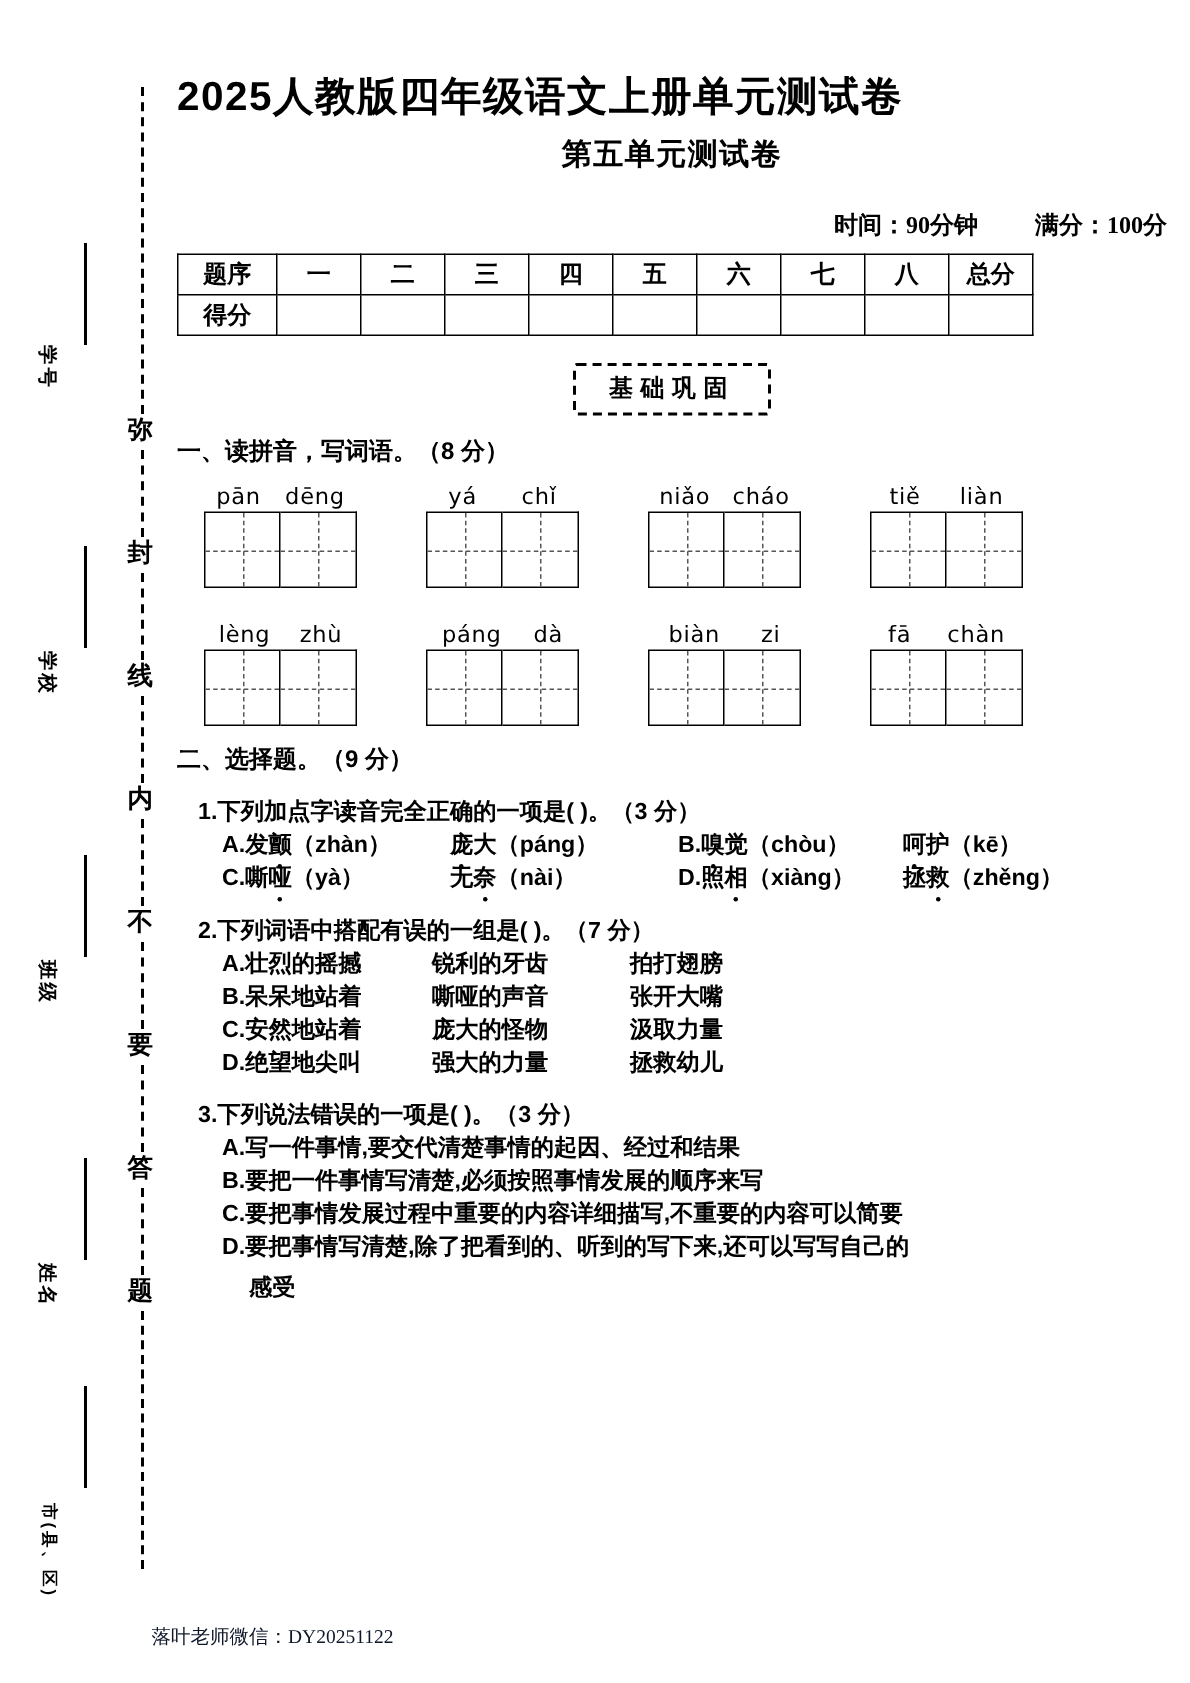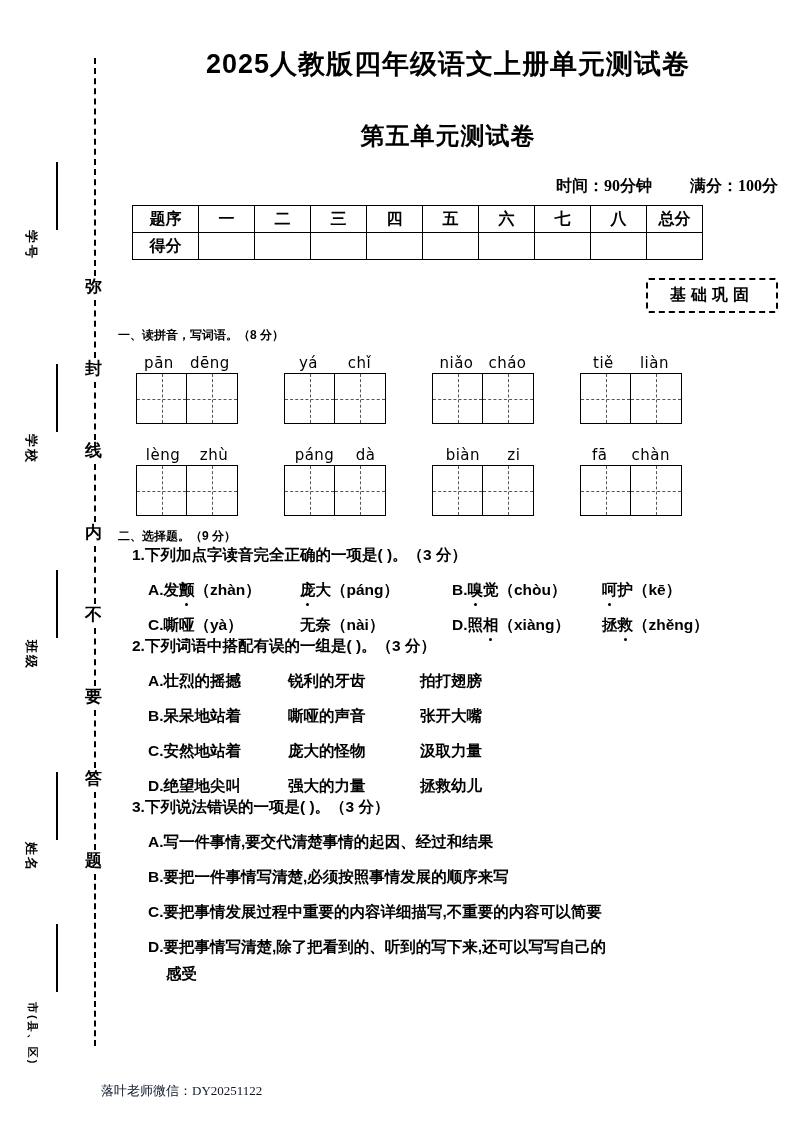--- a/index.html
+++ b/index.html
@@ -72,83 +72,82 @@
   }
 
   
   #content {
     position: absolute;
     left: 118px; top: 0;
     width: 660px; height: 1122px;
   }
 
   .title-main {
-    text-align: center;
+    text-align: left;
     font-family: "Liberation Sans", "DejaVu Sans", sans-serif;
     font-size: 27px;
     font-weight: bold;
     letter-spacing: 1px;
     margin-top: 46px;
   }
   .title-sub {
     text-align: center;
     font-family: "Liberation Sans", "DejaVu Sans", sans-serif;
-    font-size: 24px;
+    font-size: 20px;
     font-weight: bold;
     letter-spacing: 1px;
-    margin-top: 38px;
+    margin-top: 7px;
   }
   .meta-line {
     text-align: right;
     font-size: 16px;
     font-weight: bold;
     margin-top: 24px;
     font-family: "Liberation Serif", "DejaVu Serif", serif;
   }
   .meta-line .gap { display: inline-block; width: 30px; }
 
   
   table.score-table {
     border-collapse: collapse;
     margin-top: 8px;
     width: 571px;
     table-layout: fixed;
-    margin-left: 14px;
   }
   table.score-table td {
     border: 1.6px solid #000;
     height: 27px;
     text-align: center;
     vertical-align: middle;
     font-family: "Liberation Sans", "DejaVu Sans", sans-serif;
     font-size: 16px;
     font-weight: bold;
   }
   table.score-table td.hdr-cell { width: 66px; }
 
   
   .badge-wrap {
     display: flex;
-    justify-content: flex-end;
+    justify-content: center;
     margin-top: 18px;
   }
   .badge {
     border: 2.5px dashed #000;
     border-radius: 3px;
     padding: 5px 22px;
     font-family: "Liberation Sans", "DejaVu Sans", sans-serif;
     font-size: 16px;
     font-weight: bold;
     letter-spacing: 5px;
   }
 
   
   .q-heading {
     font-family: "Liberation Sans", "DejaVu Sans", sans-serif;
-    font-size: 12px;
+    font-size: 16px;
     font-weight: bold;
     margin-top: 14px;
     margin-left: 0px;
   }
 
   
   .grid-row {
     display: flex;
     margin-top: 10px;
     padding-left: 18px;
@@ -187,27 +186,28 @@
     position: absolute;
     top: 50%; left: 0; right: 0;
     border-top: 1.2px dashed #555;
   }
 
   
   .q-num {
     font-family: "Liberation Sans", "DejaVu Sans", sans-serif;
     font-size: 15.5px;
     font-weight: bold;
+    margin-top: 14px;
     padding-left: 14px;
   }
   .opt-line {
     font-family: "Liberation Sans", "DejaVu Sans", sans-serif;
     font-size: 15.5px;
     font-weight: bold;
-    margin-top: 14px;
+    margin-top: 1px;
     padding-left: 30px;
     white-space: nowrap;
   }
   .opt-line.wrap { white-space: normal; }
   .opt-cont {
     padding-left: 48px;
     margin-top: 6px;
     font-family: "Liberation Sans", "DejaVu Sans", sans-serif;
     font-size: 15.5px;
     font-weight: bold;
@@ -420,21 +420,21 @@
     <div class="q-heading" style="margin-top:12px;">二、选择题。（9 分）</div>
 
     <div class="q-num">1.下列加点字读音完全正确的一项是(      )。（3 分）</div>
     <div class="opt-line">
       <span class="opt-col c1">A.发<span class="dotted">颤</span>（zhàn）</span><span class="opt-col c2"><span class="dotted">庞</span>大（páng）</span><span class="opt-col c3">B.<span class="dotted">嗅</span>觉（chòu）</span><span class="opt-col"><span class="dotted">呵</span>护（kē）</span>
     </div>
     <div class="opt-line">
       <span class="opt-col c1">C.嘶<span class="dotted">哑</span>（yà）</span><span class="opt-col c2">无<span class="dotted">奈</span>（nài）</span><span class="opt-col c3">D.照<span class="dotted">相</span>（xiàng）</span><span class="opt-col">拯<span class="dotted">救</span>（zhěng）</span>
     </div>
 
-    <div class="q-num">2.下列词语中搭配有误的一组是(      )。（3 分）</div>
+    <div class="q-num">2.下列词语中搭配有误的一组是(      )。（7 分）</div>
     <div class="opt-line">
       <span class="opt-col w1">A.壮烈的摇撼</span><span class="opt-col w2">锐利的牙齿</span><span class="opt-col">拍打翅膀</span>
     </div>
     <div class="opt-line">
       <span class="opt-col w1">B.呆呆地站着</span><span class="opt-col w2">嘶哑的声音</span><span class="opt-col">张开大嘴</span>
     </div>
     <div class="opt-line">
       <span class="opt-col w1">C.安然地站着</span><span class="opt-col w2">庞大的怪物</span><span class="opt-col">汲取力量</span>
     </div>
     <div class="opt-line">

